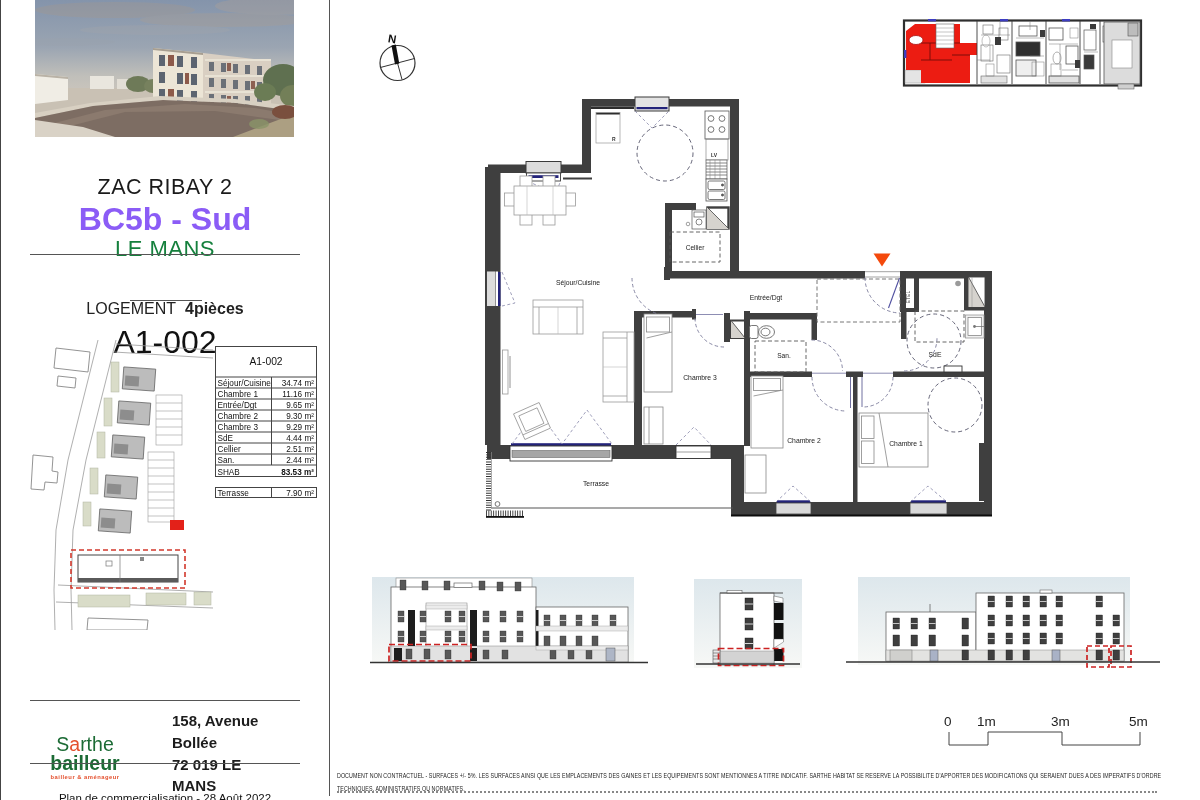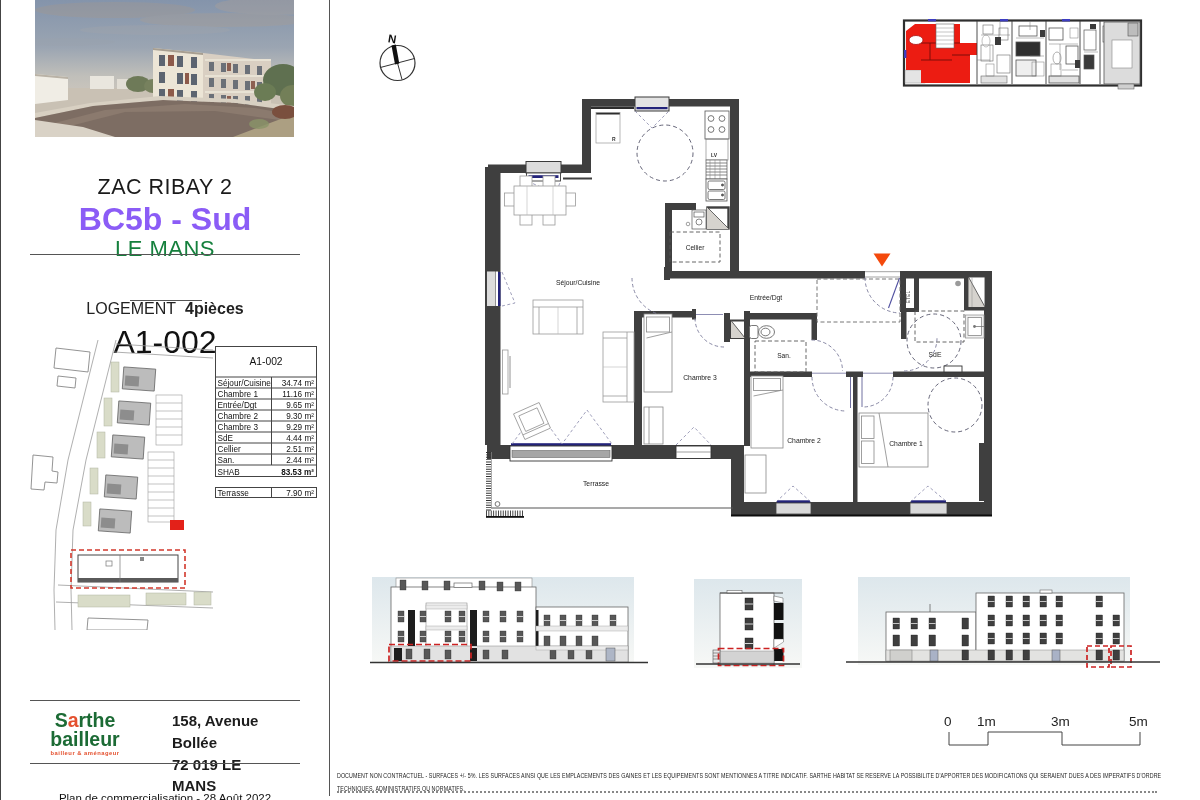--- a/index.html
+++ b/index.html
@@ -242,21 +242,21 @@
     <rect x="78" y="221" width="6" height="5" fill="none" stroke="#777" stroke-width="0.7"></rect>
     <rect x="112" y="217" width="4" height="4" fill="#888"></rect>
     <line x1="92" y1="215" x2="92" y2="242" stroke="#777" stroke-width="0.7"></line>
   </g>
 
   <rect x="43" y="210" width="114" height="38" fill="none" stroke="#d2382c" stroke-width="1.6" stroke-dasharray="5,3"></rect>
 </svg>
 
 <div class="abs" style="left:30px;top:700px;width:270px;height:1px;background:#555;"></div>
 <div class="abs" style="left:35px;top:711px;width:100px;text-align:center;line-height:1;">
-  <div style="font-size:19.5px;font-weight:bold;color:#1c6b35;">S<span style="color:#e4502e;">a</span>rthe</div>
+  <div style="font-size:19.5px;font-weight:normal;color:#1c6b35;margin-top:24px;">S<span style="color:#e4502e;">a</span>rthe</div>
   <div style="font-size:19.5px;font-weight:bold;color:#1c6b35;margin-top:-1px;">bailleur</div>
   <div style="font-size:5.8px;font-weight:bold;color:#e4502e;letter-spacing:0.5px;margin-top:2px;">bailleur &amp; aménageur</div>
 </div>
 
 <div class="abs" style="left:172px;top:710px;width:110px;text-align:left;font-size:15px;font-weight:bold;color:#1c1c1c;line-height:1.45;">158, Avenue Bollée<br>72 019 LE MANS<br>T : 02 43 43 72 72</div>
 
 <div class="abs" style="left:30px;top:763px;width:270px;height:1px;background:#555;"></div>
 
 <div class="abs ctr" style="left:20px;top:772px;width:290px;font-size:11.5px;color:#111;">Plan de commercialisation - 28 Août 2022</div>
 

